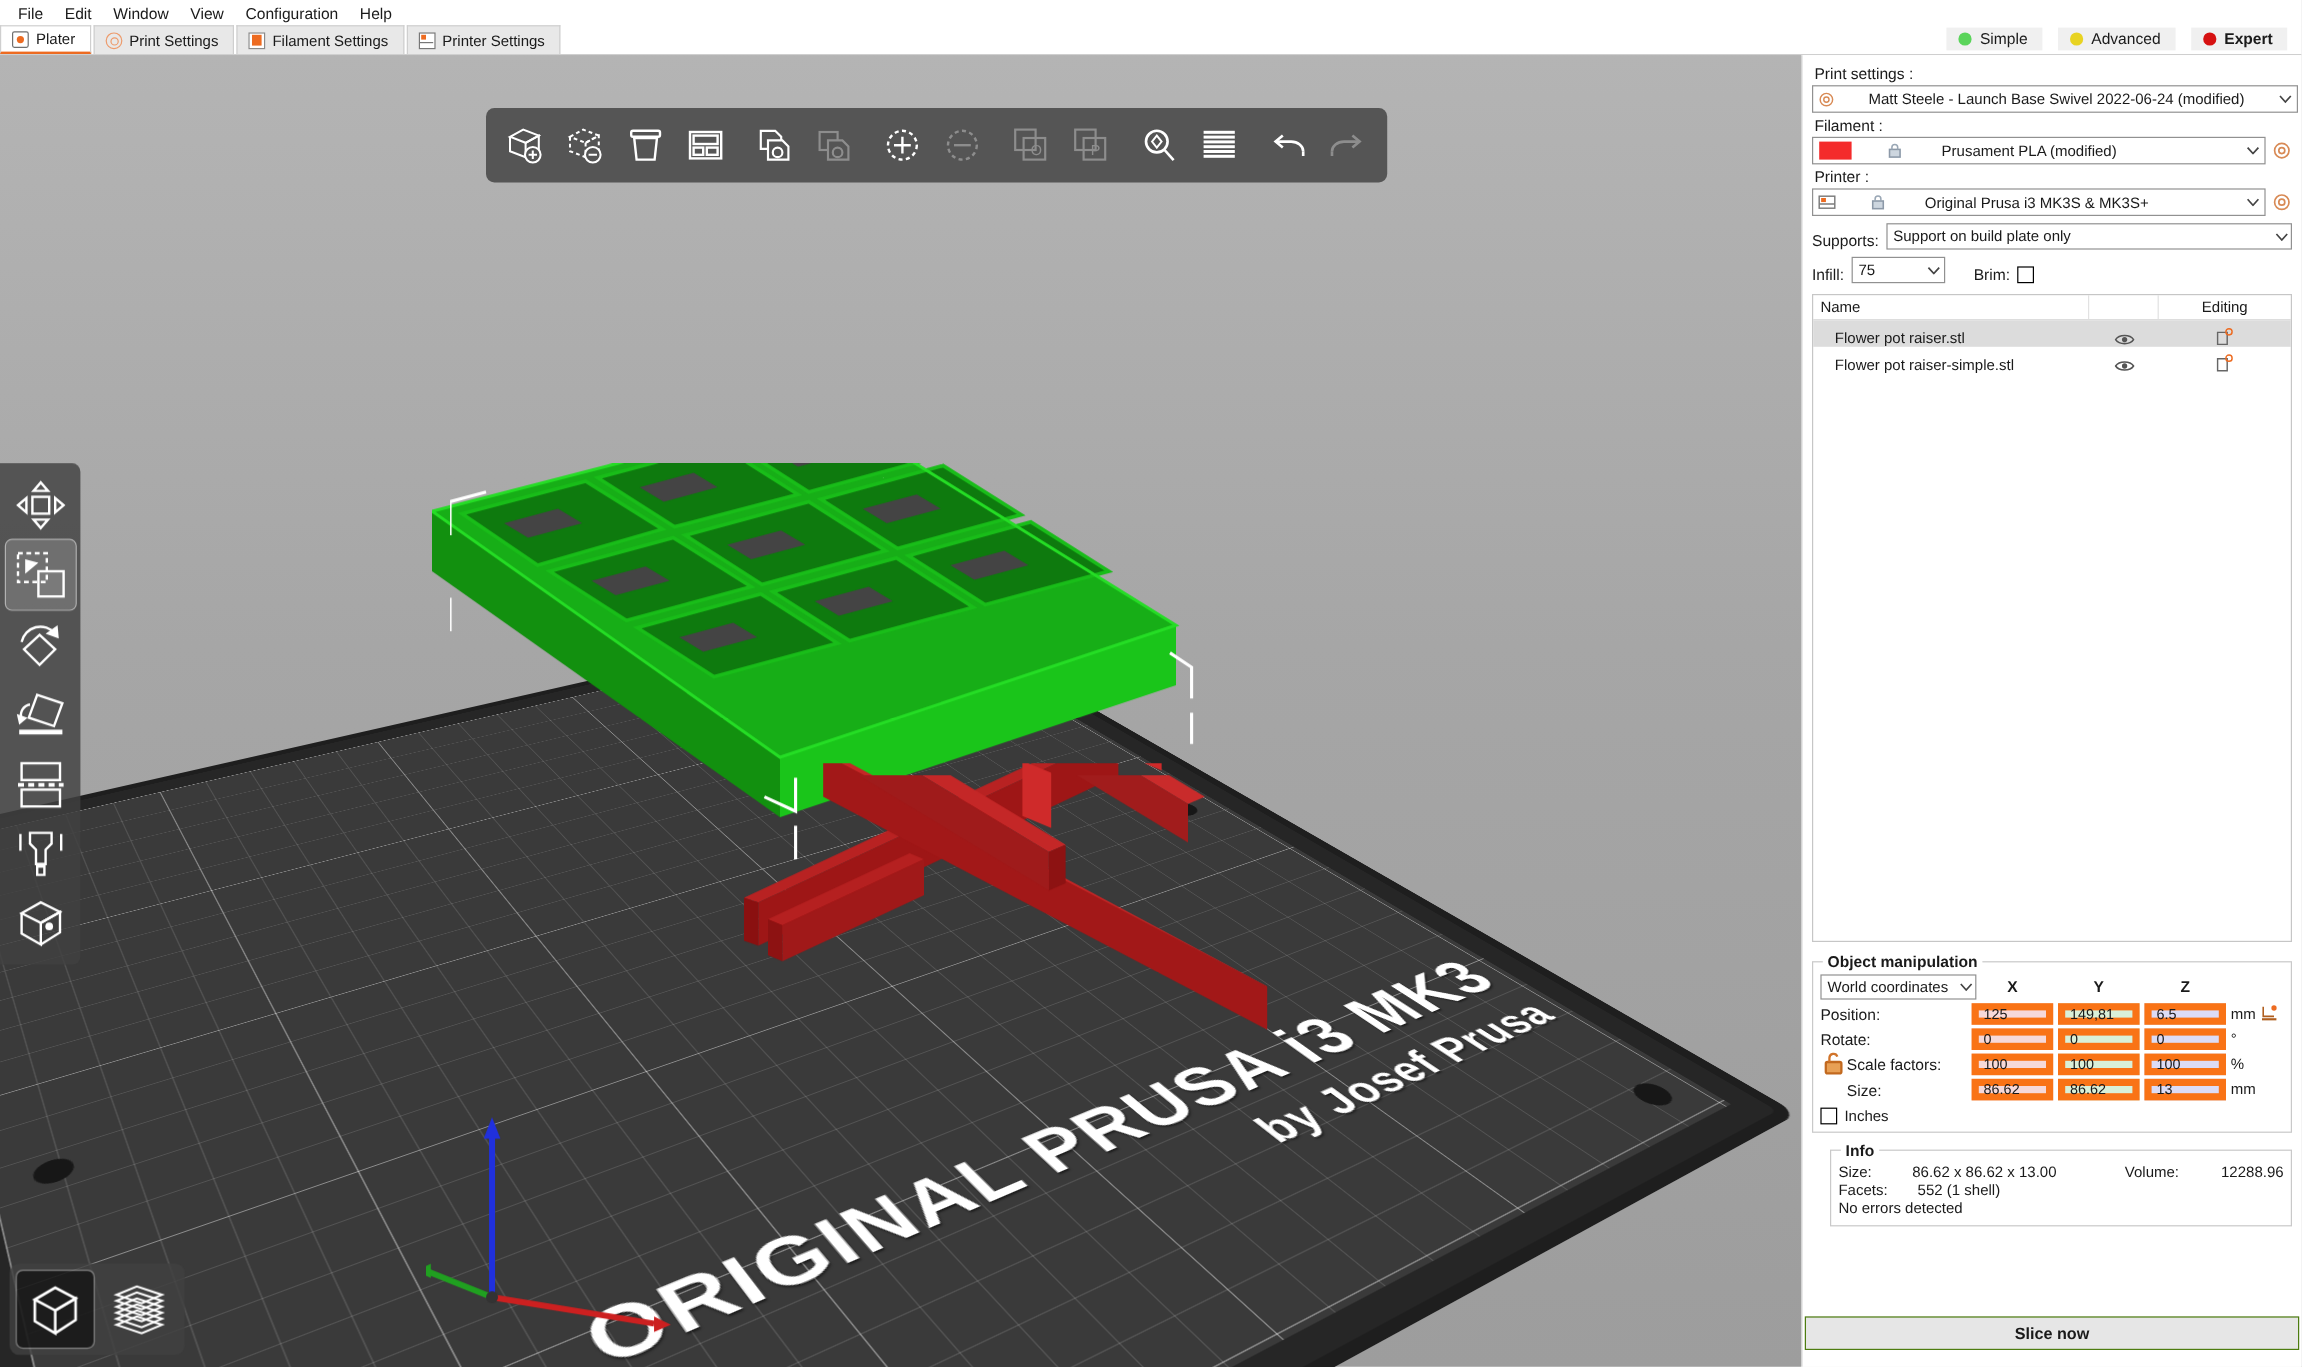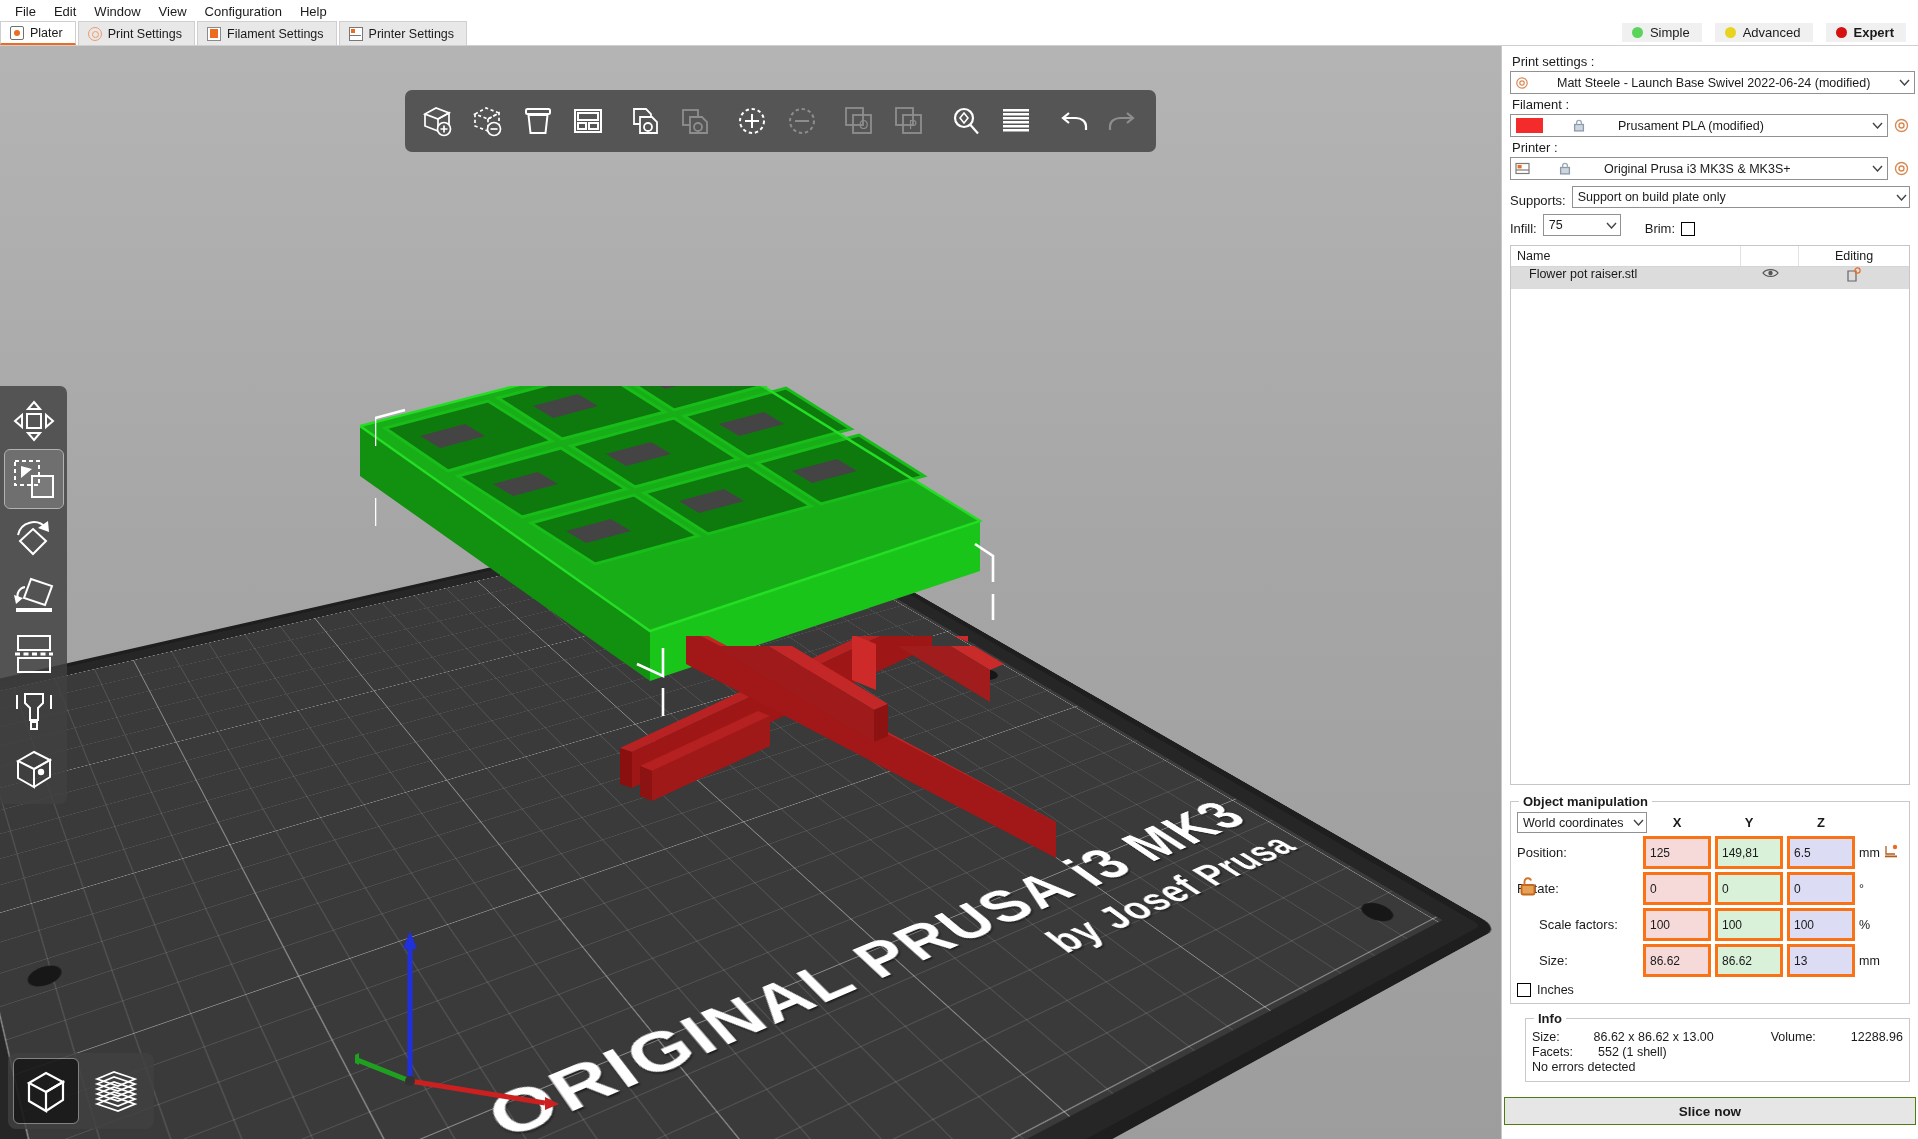--- a/index.html
+++ b/index.html
@@ -154,35 +154,35 @@
   .infill-combo { width: 78px; height: 22px; border:1px solid #919191; display:flex; align-items:center; font-size: 12.5px; }
   .infill-combo .ctext { flex:1; padding-left: 5px; }
   .cbx { width: 14px; height: 14px; border: 1.6px solid #000; background: #fff; display:inline-block; }
 
   
   .objlist { margin-top: 9px; border: 1px solid #c6c6c6; height: 540px; background:#fff; }
   .objhead { display:flex; height: 21px; align-items:center; border-bottom: 1px solid #d5d5d5; font-size: 12.5px; }
   .objhead .hc1 { flex: 1; padding-left: 6px; border-right: 1px solid #e2e2e2; height: 100%; display:flex; align-items:center;}
   .objhead .hc2 { width: 58px; border-right: 1px solid #e2e2e2; height: 100%; }
   .objhead .hc3 { width: 110px; display:flex; align-items:center; justify-content:center; height: 100%;}
-  .objrow { display:flex; height: 22px; align-items:flex-start; font-size: 12.5px; }
+  .objrow { display:flex; height: 22px; align-items:flex-end; font-size: 12.5px; }
   .objrow.sel { background: #dcdcdc; }
   .objrow .c1 { flex: 1; padding-left: 18px; }
   .objrow .c2 { width: 58px; display:flex; align-items:center; justify-content:center; }
   .objrow .c3 { width: 110px; display:flex; align-items:center; justify-content:center; }
 
   
   .gbox-sec { position: relative; border: 1px solid #c9c9c9; margin-top: 16px; padding: 10px 6px 6px 6px; }
   .gbox-sec > .gtitle { position: absolute; top: -8px; left: 8px; background: #fff; padding: 0 4px; font-weight: bold; font-size: 13px; }
 
   .om-grid { display: grid; grid-template-columns: 122px 1fr 1fr 1fr 44px; align-items: center; row-gap: 3px; column-gap: 4px; }
   .om-axis { text-align: center; font-weight: bold; font-size: 13px; }
   .om-lab { font-size: 13px; }
   .om-lab.ind { padding-left: 22px; }
-  .inp { height: 33px; border: 3px solid #f97316; font-size: 12px; padding-left: 4px; display:flex; align-items:center; }
+  .inp { height: 18px; border: 6px solid #f97316; font-size: 12px; padding-left: 4px; display:flex; align-items:center; }
   .inp.x { background: #f6d9d9; }
   .inp.y { background: #d9f0d9; }
   .inp.z { background: #dcdcf5; }
   .om-unit { font-size: 12.5px; display:flex; align-items:center; gap: 4px; }
   .wc-combo { width: 130px; height: 21px; border: 1px solid #919191; display:flex; align-items:center; font-size: 12.5px; }
   .wc-combo .ctext { flex:1; padding-left: 5px; }
 
   .info-line { font-size: 12.5px; margin: 1px 0; display:flex; gap: 0px; }
   .info-line .k { width: 66px; }
   .info-line .v { }
@@ -688,20 +688,35 @@
               <circle cx="8.5" cy="6" r="2.2" fill="#555" stroke="none"></circle>
           </svg>
         </div>
         <div class="c3">
           <svg width="16" height="16" viewBox="0 0 16 16" fill="none" stroke="#666" stroke-width="1.2">
             <path d="M2 4 h8 v10 h-8 Z"></path>
               <circle cx="11.5" cy="3.5" r="2.6" stroke="#ed6b21"></circle>
           </svg>
         </div>
       </div>
+      <div class="objrow">
+        <div class="c1">Flower pot raiser-simple.stl</div>
+        <div class="c2">
+          <svg width="17" height="12" viewBox="0 0 17 12" fill="none" stroke="#555" stroke-width="1.3">
+            <path d="M1 6 C4 1.5, 13 1.5, 16 6 C13 10.5, 4 10.5, 1 6 Z"></path>
+              <circle cx="8.5" cy="6" r="2.2" fill="#555" stroke="none"></circle>
+          </svg>
+        </div>
+        <div class="c3">
+          <svg width="16" height="16" viewBox="0 0 16 16" fill="none" stroke="#666" stroke-width="1.2">
+            <path d="M2 4 h8 v10 h-8 Z"></path>
+              <circle cx="11.5" cy="3.5" r="2.6" stroke="#ed6b21"></circle>
+          </svg>
+        </div>
+      </div>
     </div>
 
     <div class="gbox-sec">
       <div class="gtitle">Object manipulation</div>
       <div class="om-grid">
         <div class="wc-combo">
           <span class="ctext">World coordinates</span>
           <span class="chev">
             <svg width="11" height="7" viewBox="0 0 11 7" fill="none" stroke="#444" stroke-width="1.4">
                 <polyline points="1,1 5.5,6 10,1"></polyline>

